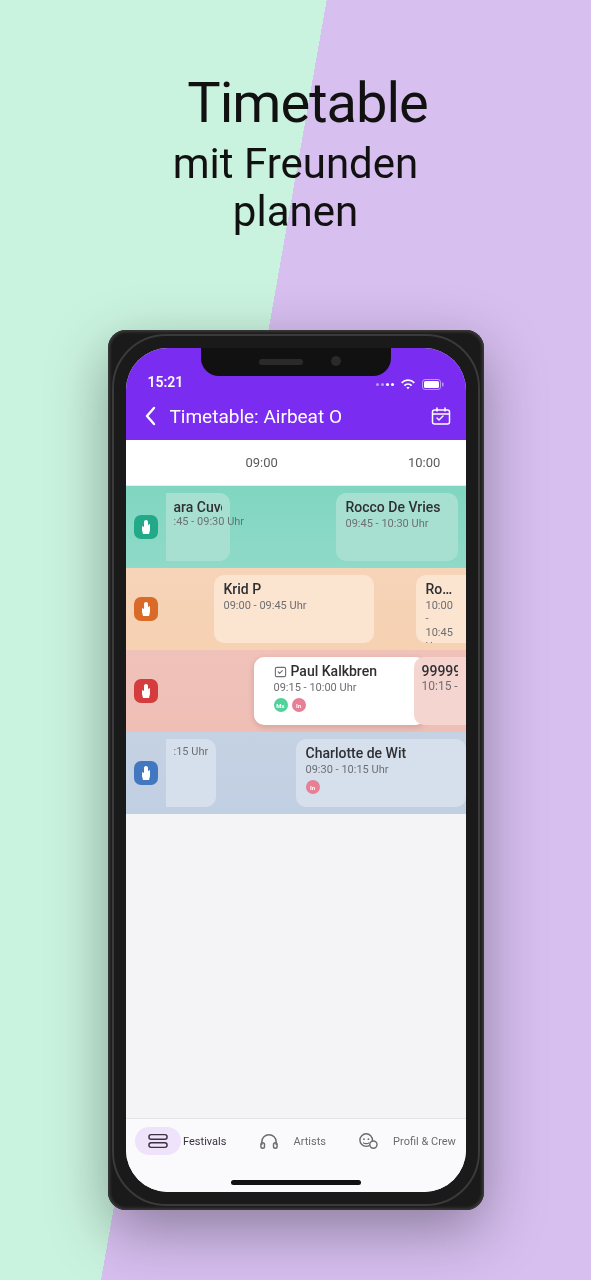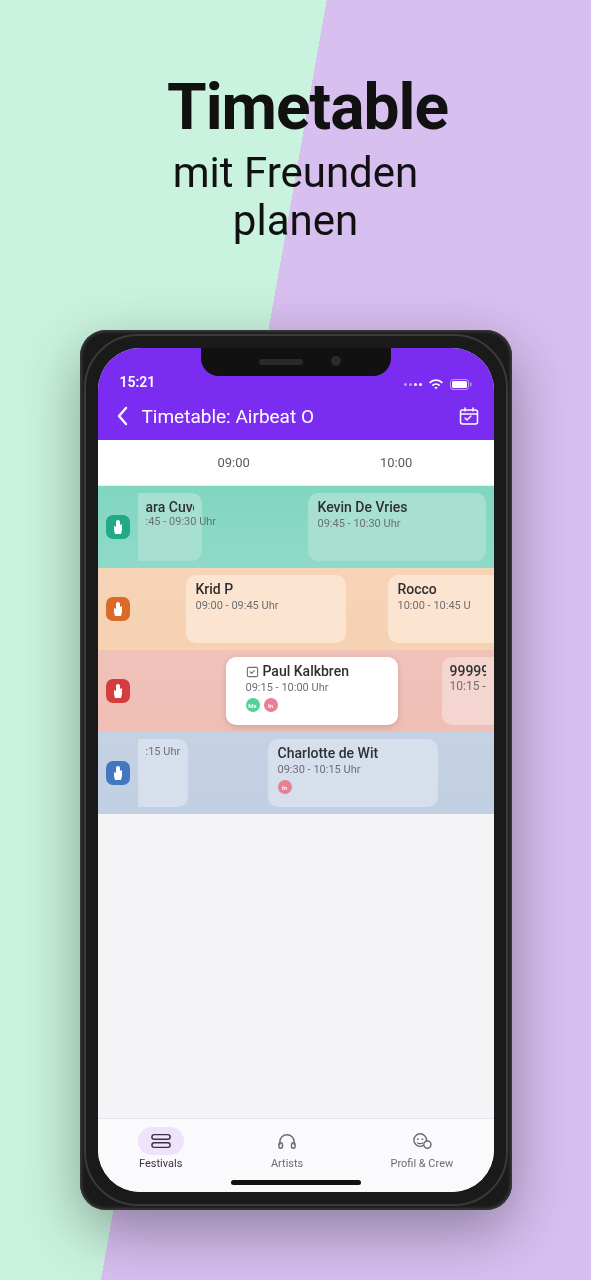--- a/index.html
+++ b/index.html
@@ -17,25 +17,25 @@
     --rose:#eab8b0;
     --rose-dark:#d43c3d;
     --blue:#b9c8dd;
     --blue-dark:#4278c0;
   }
   *{box-sizing:border-box;font-family:-apple-system,BlinkMacSystemFont,"Segoe UI",Roboto,Arial,sans-serif;}
   body{margin:0;}
   .stage{width:591px;height:1280px;position:relative;overflow:hidden;
     background:linear-gradient(100deg,var(--mint) 0 40%,var(--lavender) 40% 100%);}
   .promo{position:absolute;top:70px;left:0;right:0;text-align:center;color:#111;}
-  .promo h1{margin:0;font-size:64px;font-weight:700;letter-spacing:-1px;padding-left:24px;}
+  .promo h1{margin:0;font-size:56px;font-weight:400;letter-spacing:-1px;padding-left:24px;}
   .promo h2{margin:4px 0 0 0;font-size:42px;font-weight:400;line-height:1.15;}
   
   .phone{position:absolute;left:50%;transform:translateX(-50%);top:330px;
-    width:432px;height:880px;background:#1a1a1a;border-radius:26px;
+    width:376px;height:880px;background:#1a1a1a;border-radius:18px;
     box-shadow:0 20px 60px rgba(0,0,0,.35),inset 0 0 3px 2px #3a3a3a;}
   .phone:before{content:"";position:absolute;inset:4px;border:2px solid #3a3a3a;border-radius:54px;pointer-events:none;}
   .screen{position:absolute;top:18px;left:18px;right:18px;bottom:18px;
     border-radius:42px;overflow:hidden;background:#f4f4f7;}
   .notch{position:absolute;top:0;left:50%;transform:translateX(-50%);
     width:190px;height:28px;background:#111;border-bottom-left-radius:18px;border-bottom-right-radius:18px;z-index:50;}
   .notch:before{content:"";position:absolute;left:58px;top:11px;width:44px;height:6px;background:#2a2a2a;border-radius:4px;}
   .notch:after{content:"";position:absolute;right:50px;top:8px;width:10px;height:10px;background:#2a2a2a;border-radius:50%;}
   
   .status{height:44px;background:var(--purple);color:#fff;display:flex;align-items:flex-end;
@@ -99,21 +99,21 @@
   .frag .title{font-size:14px;font-weight:500;color:#2f2f33;white-space:nowrap;overflow:hidden;}
   .frag .time{font-size:11px;color:#6e6e73;white-space:nowrap;}
   .frag-r{position:absolute;top:7px;bottom:7px;right:0;border-radius:10px 0 0 10px;padding:6px 8px;font-size:12px;}
   .row.rose .frag-r{background:#f5d5cf;width:52px;}
   .frag-r .title{font-size:14px;font-weight:500;color:#2f2f33;white-space:nowrap;overflow:hidden;}
   .frag-r .time{font-size:12px;color:#6e6e73;white-space:nowrap;}
   
   .tabbar{position:absolute;left:0;right:0;bottom:0;height:74px;background:#fafafd;
     border-top:1px solid #e4e4e8;display:flex;justify-content:space-around;align-items:flex-start;
     padding-top:8px;}
-  .tab{display:flex;flex-direction:column;align-items:center;gap:2px;color:#6b6b70;font-size:11px;}
+  .tab{display:flex;flex-direction:row;align-items:center;gap:2px;color:#6b6b70;font-size:11px;}
   .tab.active{color:#3b3240;}
   .tab .pill{width:46px;height:28px;border-radius:14px;display:flex;align-items:center;justify-content:center;}
   .tab.active .pill{background:#efe3fb;}
   .homebar{position:absolute;left:50%;transform:translateX(-50%);bottom:7px;
     width:130px;height:5px;background:#111;border-radius:3px;}
 </style>
 </head>
 <body>
 
 <div class="stage">
@@ -180,21 +180,21 @@
           <div class="handle">
             <svg width="12" height="14" viewBox="0 0 12 14" fill="#fff">
                 <path d="M6 0c1.1 0 2 .9 2 2v3l2-1v6l-1 4H3l-1-4V6l2 1V2c0-1.1.9-2 2-2Z"></path>
               </svg>
           </div>
           <div class="frag">
             <div class="title">ara Cuvé</div>
             <div class="time">:45 - 09:30 Uhr</div>
           </div>
           <div class="ev tinted" style="left:210px;right:8px;">
-            <div class="title">Kevin De Vries</div>
+            <div class="title">Rocco De Vries</div>
             <div class="time">09:45 - 10:30 Uhr</div>
           </div>
         </div>
 
         <div class="row orange">
           <div class="handle">
             <svg width="12" height="14" viewBox="0 0 12 14" fill="#fff">
                 <path d="M6 0c1.1 0 2 .9 2 2v3l2-1v6l-1 4H3l-1-4V6l2 1V2c0-1.1.9-2 2-2Z"></path>
               </svg>
           </div>

